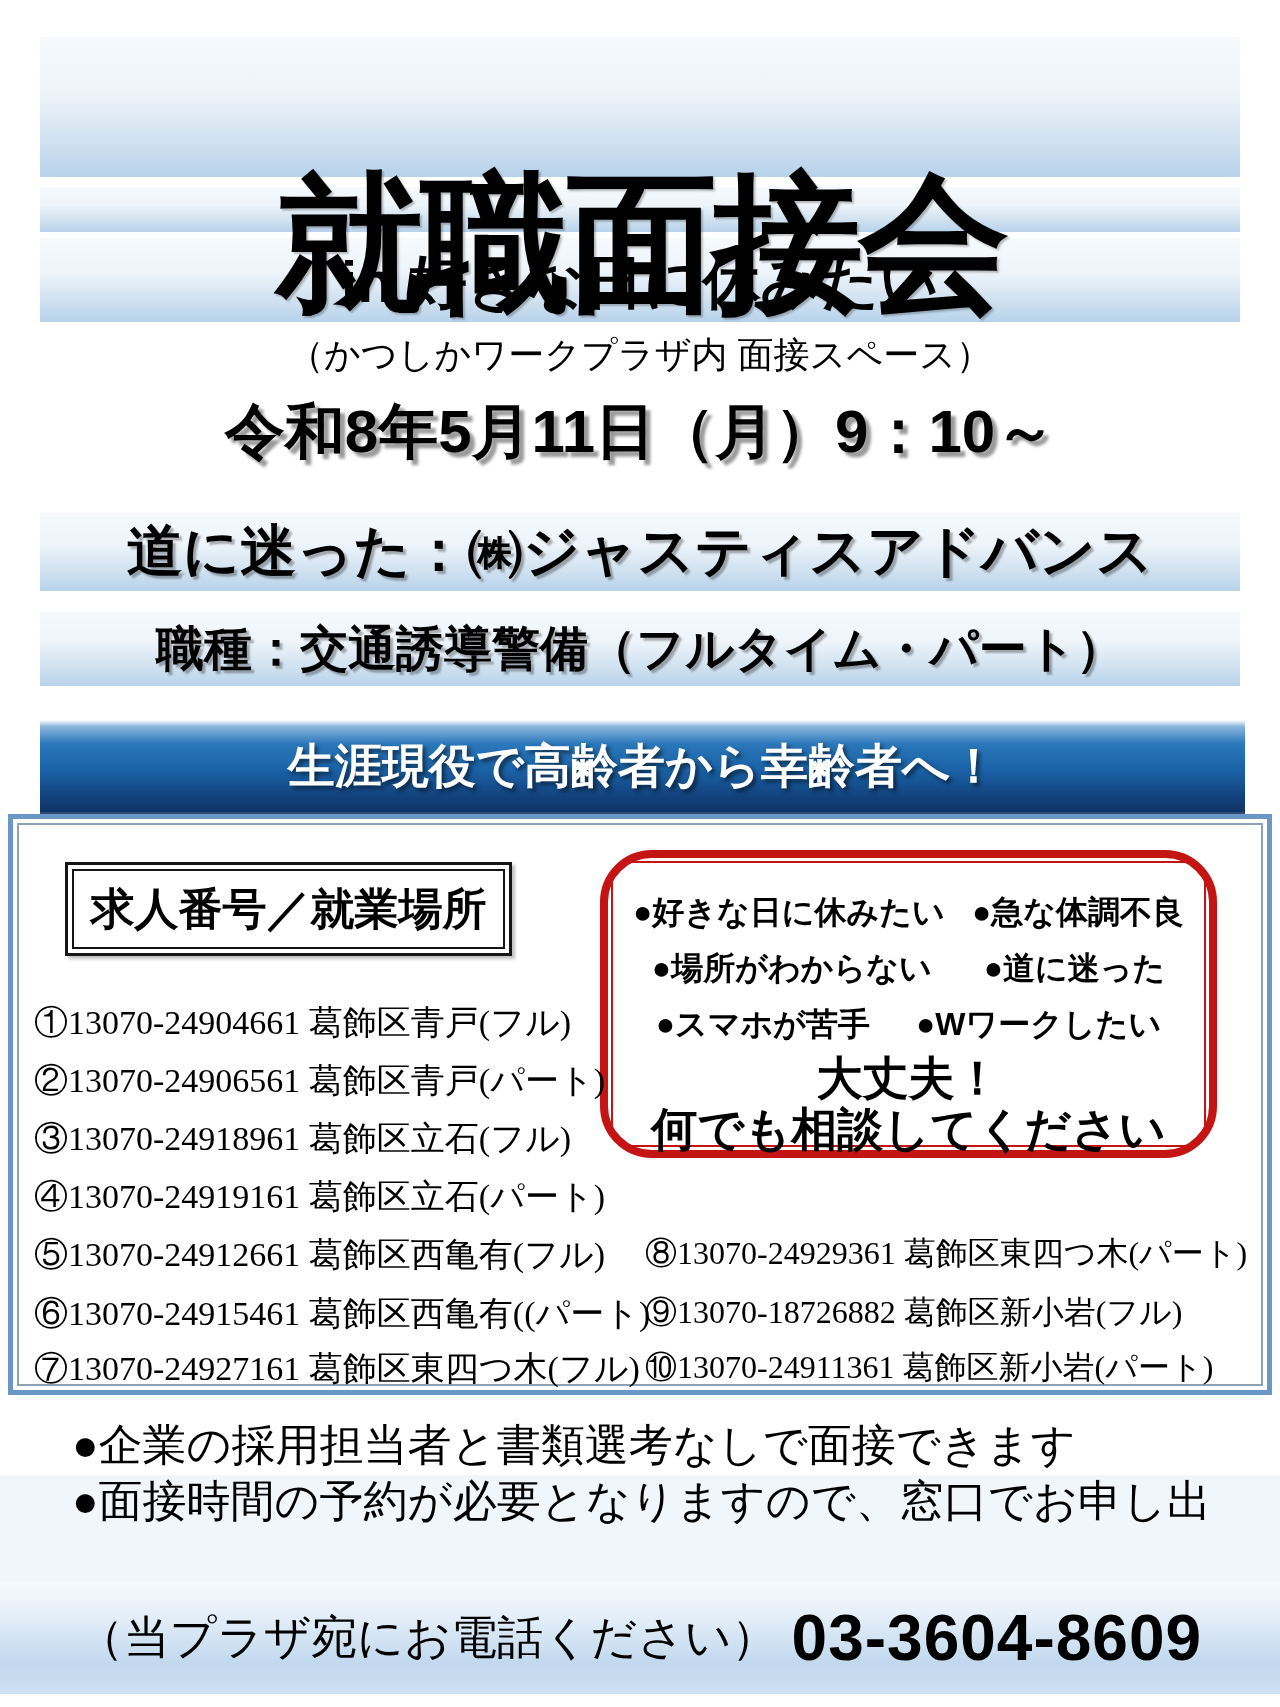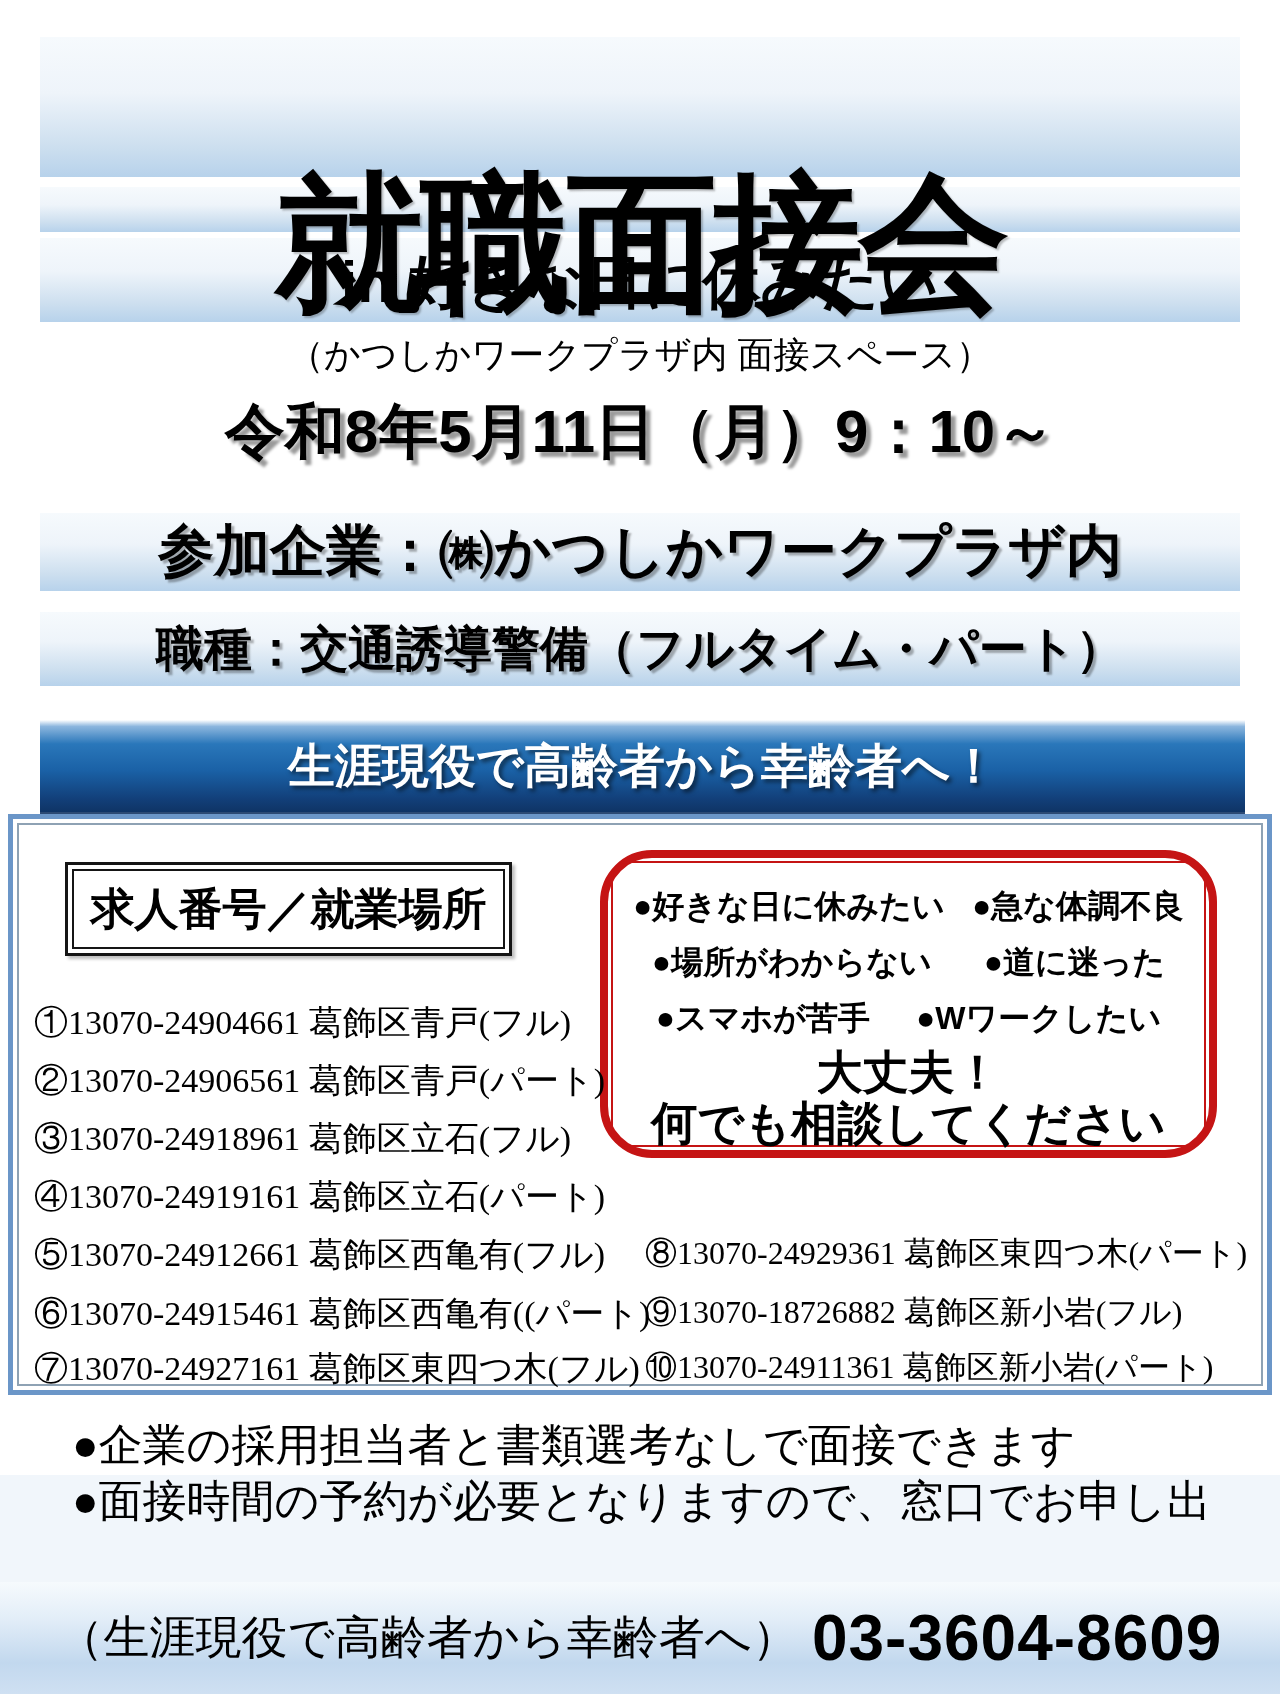--- a/index.html
+++ b/index.html
@@ -70,21 +70,21 @@
     display:flex;align-items:center;justify-content:center;
   }
   .jobnum-inner span{font-size:44px;font-weight:800;}
   .red-box{
     position:absolute;left:600px;top:850px;width:617px;height:308px;
     border:8px solid #c51414;border-radius:52px;background:#ffffff;
     box-sizing:border-box;z-index:2;
   }
   .red-inner{
     position:absolute;inset:3px;border:2px solid #c51414;border-radius:16px;
-    padding-top:16px;box-sizing:border-box;
+    padding-top:22px;box-sizing:border-box;
   }
   .c-row{
     height:56px;display:flex;align-items:center;
     font-size:32px;font-weight:600;
   }
   .c-row.r1{justify-content:space-between;padding:0 20px;}
   .c-row.r2{justify-content:center;gap:52px;}
   .c-row.r3{justify-content:center;gap:46px;}
   .big{
     text-align:center;font-size:46px;font-weight:800;line-height:51px;
@@ -124,21 +124,21 @@
   <div class="stripe s1"></div>
   <div class="stripe s2"></div>
   <div class="stripe s3"></div>
 
   <h1 class="title">就職面接会</h1>
   <div class="subtitle">in 好きな日に休みたい</div>
   <div class="venue">（かつしかワークプラザ内 面接スペース）</div>
   <div class="date">令和8年5月11日（月）9：10～</div>
 
   <div class="stripe s4">
-    <div class="bandtext">参加企業：㈱かつしかワークプラザ内</div>
+    <div class="bandtext">道に迷った：㈱ジャスティスアドバンス</div>
   </div>
   <div class="stripe s5">
     <div class="bandtext">職種：交通誘導警備（フルタイム・パート）</div>
   </div>
 
   <div class="banner">
     <span>生涯現役で高齢者から幸齢者へ！</span>
   </div>
 
   <div class="main-box">
@@ -179,17 +179,17 @@
   <div class="job left j7">⑦13070-24927161 葛飾区東四つ木(フル)</div>
   <div class="job right j8">⑧13070-24929361 葛飾区東四つ木(パート)</div>
   <div class="job right j9">⑨13070-18726882 葛飾区新小岩(フル)</div>
   <div class="job right j10">⑩13070-24911361 葛飾区新小岩(パート)</div>
 
   <div class="notes-bg"></div>
   <div class="note n1">●企業の採用担当者と書類選考なしで面接できます</div>
   <div class="note n2">●面接時間の予約が必要となりますので、窓口でお申し出</div>
 
   <div class="footer-band">
-    <span class="phone-label">（生涯現役で高齢者から幸齢者へ）</span>
+    <span class="phone-label">（当プラザ宛にお電話ください）</span>
     <span class="phone-number">03-3604-8609</span>
   </div>
 
 </div>
 
 </body></html>

